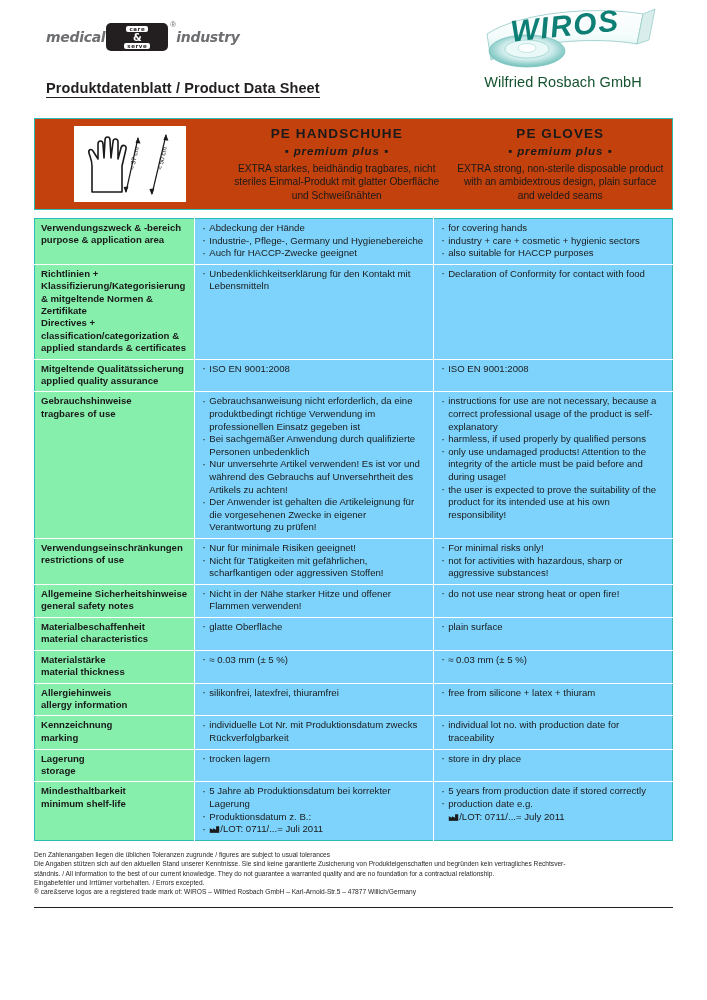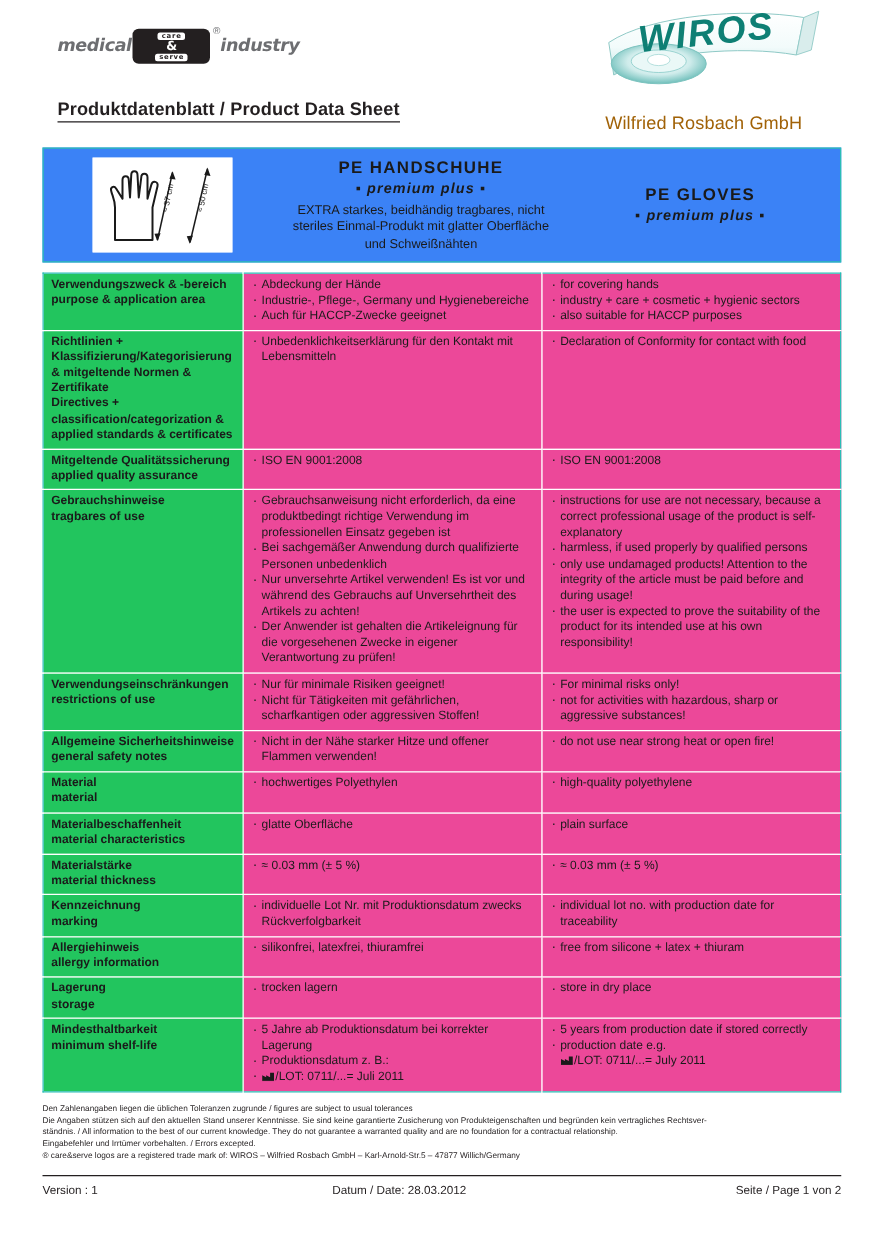--- a/index.html
+++ b/index.html
@@ -94,40 +94,40 @@
   }
   .wiros-mark {
     position: relative;
     height: 68px;
     width: 196px;
     margin: 0 auto;
   }
   .wiros-company {
     font-family: "Liberation Sans", sans-serif;
     font-size: 14.5px;
-    color: #a16207;
+    color: #14532d;
     letter-spacing: 0.1px;
-    margin-top: 19px;
+    margin-top: 2px;
   }
 
   .doc-title {
     position: absolute;
     left: 12px;
     top: 80px;
     font-size: 14.5px;
     font-weight: 700;
     color: #231f20;
     border-bottom: 1.3px solid #231f20;
     padding-bottom: 1px;
     letter-spacing: 0.1px;
   }
 
   
   .banner {
-    background: #3b82f6;
+    background: #c2410c;
     border: 1px solid #2bbdb5;
     display: flex;
     align-items: center;
     padding: 7px 0;
     height: 92px;
     box-sizing: border-box;
   }
   .banner-img {
     width: 190px;
     flex: 0 0 190px;
@@ -182,27 +182,27 @@
   .spec-table td {
     vertical-align: top;
     border-bottom: 1.4px solid #ffffff;
     padding: 3px 6px 4px 6px;
     box-sizing: border-box;
   }
   .spec-table tr:last-child td { border-bottom: none; }
 
   td.label-cell {
     width: 151px;
-    background: #22c55e;
+    background: #86efac;
     border-right: 1.4px solid #ffffff;
     margin-left: 20px;
   }
   td.content-cell {
     width: 225px;
-    background: #ec4899;
+    background: #7dd3fc;
   }
   td.content-cell.de {
     border-right: 1.4px solid #ffffff;
   }
   .lbl-de {
     font-size: 9.6px;
     font-weight: 700;
     line-height: 12.4px;
     color: #1a1a1a;
   }
@@ -339,20 +339,21 @@
 
     <div class="banner-col">
       <div class="banner-title">PE HANDSCHUHE</div>
       <div class="banner-sub">▪ premium plus ▪</div>
       <div class="banner-desc">EXTRA starkes, beidhändig tragbares, nicht steriles Einmal-Produkt mit glatter Oberfläche und Schweißnähten</div>
     </div>
 
     <div class="banner-col">
       <div class="banner-title">PE GLOVES</div>
       <div class="banner-sub">▪ premium plus ▪</div>
+      <div class="banner-desc">EXTRA strong, non-sterile disposable product with an ambidextrous design, plain surface and welded seams</div>
     </div>
   </div>
 
   <table class="spec-table">
     <tbody id="spec-body">
         <tr>
           <td class="label-cell">
             <div class="lbl-de">Verwendungszweck &amp; -bereich</div>
             <div class="lbl-en">purpose &amp; application area</div>
           </td>
@@ -454,36 +455,20 @@
             </ul>
           </td>
           <td class="content-cell en">
             <ul class="bullets">
               <li>do not use near strong heat or open fire!</li>
             </ul>
           </td>
         </tr>
         <tr>
           <td class="label-cell">
-            <div class="lbl-de">Material</div>
-            <div class="lbl-en">material</div>
-          </td>
-          <td class="content-cell de">
-            <ul class="bullets">
-              <li>hochwertiges Polyethylen</li>
-            </ul>
-          </td>
-          <td class="content-cell en">
-            <ul class="bullets">
-              <li>high-quality polyethylene</li>
-            </ul>
-          </td>
-        </tr>
-        <tr>
-          <td class="label-cell">
             <div class="lbl-de">Materialbeschaffenheit</div>
             <div class="lbl-en">material characteristics</div>
           </td>
           <td class="content-cell de">
             <ul class="bullets">
               <li>glatte Oberfläche</li>
             </ul>
           </td>
           <td class="content-cell en">
             <ul class="bullets">
@@ -502,47 +487,47 @@
             </ul>
           </td>
           <td class="content-cell en">
             <ul class="bullets">
               <li>≈ 0.03 mm (± 5 %)</li>
             </ul>
           </td>
         </tr>
         <tr>
           <td class="label-cell">
+            <div class="lbl-de">Allergiehinweis</div>
+            <div class="lbl-en">allergy information</div>
+          </td>
+          <td class="content-cell de">
+            <ul class="bullets">
+              <li>silikonfrei, latexfrei, thiuramfrei</li>
+            </ul>
+          </td>
+          <td class="content-cell en">
+            <ul class="bullets">
+              <li>free from silicone + latex + thiuram</li>
+            </ul>
+          </td>
+        </tr>
+        <tr>
+          <td class="label-cell">
             <div class="lbl-de">Kennzeichnung</div>
             <div class="lbl-en">marking</div>
           </td>
           <td class="content-cell de">
             <ul class="bullets">
               <li>individuelle Lot Nr. mit Produktionsdatum zwecks Rückverfolgbarkeit</li>
             </ul>
           </td>
           <td class="content-cell en">
             <ul class="bullets">
               <li>individual lot no. with production date for traceability</li>
-            </ul>
-          </td>
-        </tr>
-        <tr>
-          <td class="label-cell">
-            <div class="lbl-de">Allergiehinweis</div>
-            <div class="lbl-en">allergy information</div>
-          </td>
-          <td class="content-cell de">
-            <ul class="bullets">
-              <li>silikonfrei, latexfrei, thiuramfrei</li>
-            </ul>
-          </td>
-          <td class="content-cell en">
-            <ul class="bullets">
-              <li>free from silicone + latex + thiuram</li>
             </ul>
           </td>
         </tr>
         <tr>
           <td class="label-cell">
             <div class="lbl-de">Lagerung</div>
             <div class="lbl-en">storage</div>
           </td>
           <td class="content-cell de">
             <ul class="bullets">
@@ -586,19 +571,14 @@
 
   <div class="disclaimer" id="disclaimer">
       <p>Den Zahlenangaben liegen die üblichen Toleranzen zugrunde / figures are subject to usual tolerances</p>
       <p>Die Angaben stützen sich auf den aktuellen Stand unserer Kenntnisse. Sie sind keine garantierte Zusicherung von Produkteigenschaften und begründen kein vertragliches Rechtsver-</p>
       <p>ständnis. / All information to the best of our current knowledge. They do not guarantee a warranted quality and are no foundation for a contractual relationship.</p>
       <p>Eingabefehler und Irrtümer vorbehalten. / Errors excepted.</p>
       <p>® care&amp;serve logos are a registered trade mark of: WIROS – Wilfried Rosbach GmbH – Karl-Arnold-Str.5 – 47877 Willich/Germany</p>
     </div>
 
   <div class="footer-rule"></div>
-  <div class="footer-row">
-    <span>Version : 1</span>
-    <span class="footer-center">Datum / Date: 28.03.2012</span>
-    <span>Seite / Page 1 von 2</span>
-  </div>
 
 </div>
 
 </body></html>

